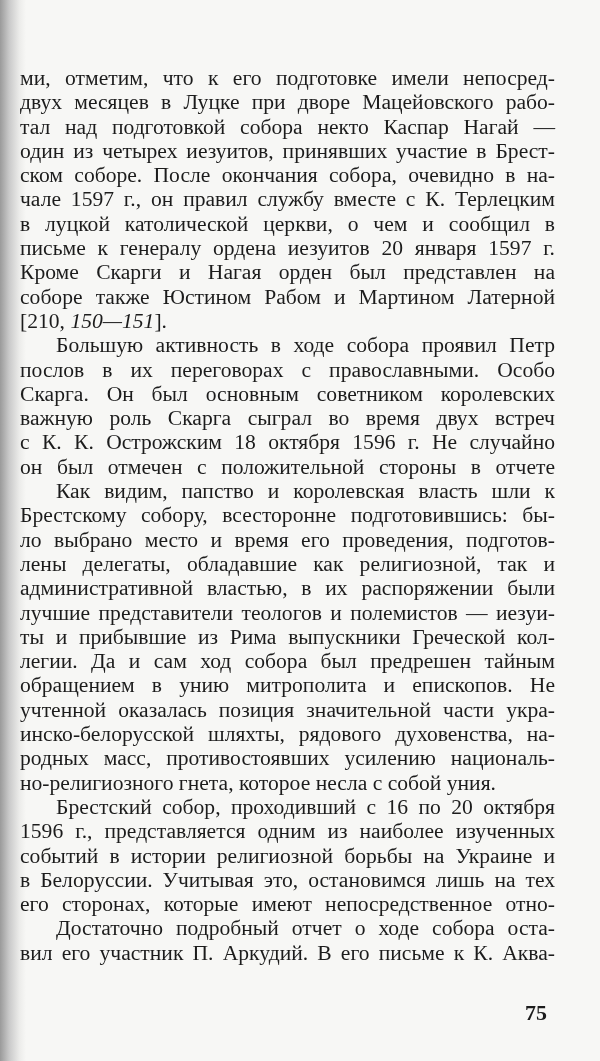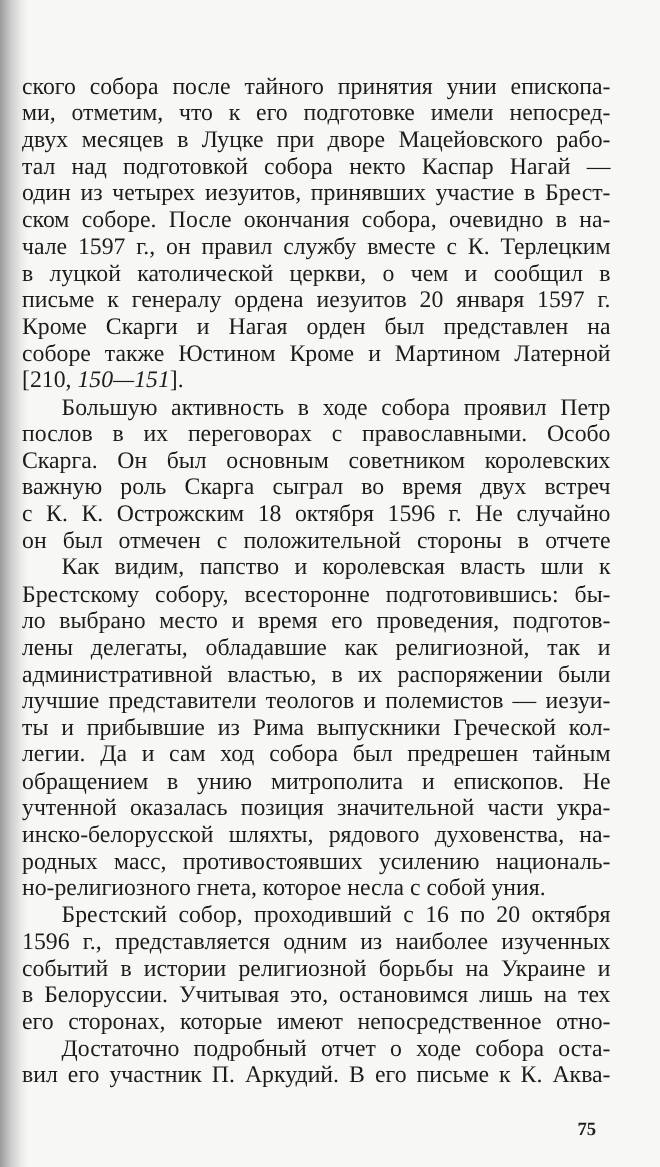--- a/index.html
+++ b/index.html
@@ -17,43 +17,42 @@
     .page {
       position: absolute; left: 20px; top: 66px; width: 535px;
       font-size: 21.6px; line-height: 24.3px;
       text-align: justify;
     }
     .para { margin: 0; text-indent: 0; }
     .line { display: block; text-align: justify; text-align-last: justify; white-space: nowrap; }
     .line.last { text-align-last: left; }
     .page-number {
       position: absolute; left: 525px; top: 1000px;
-      font-size: 17px; font-weight: bold; margin-top: 17px;
+      font-size: 22px; font-weight: bold;
     }
     i { font-style: italic; }
   </style>
 </head>
 <body>
 
 <div class="gutter"></div>
 
 <div class="page">
 
   <p class="para">
-    <span class="line">ского собора после тайного принятия унии епископа-</span>
     <span class="line">ми, отметим, что к его подготовке имели непосред-</span>
     <span class="line">двух месяцев в Луцке при дворе Мацейовского рабо-</span>
     <span class="line">тал над подготовкой собора некто Каспар Нагай —</span>
     <span class="line">один из четырех иезуитов, принявших участие в Брест-</span>
     <span class="line">ском соборе. После окончания собора, очевидно в на-</span>
     <span class="line">чале 1597 г., он правил службу вместе с К. Терлецким</span>
     <span class="line">в луцкой католической церкви, о чем и сообщил в</span>
     <span class="line">письме к генералу ордена иезуитов 20 января 1597 г.</span>
     <span class="line">Кроме Скарги и Нагая орден был представлен на</span>
-    <span class="line">соборе также Юстином Кроме и Мартином Латерной</span>
+    <span class="line">соборе также Юстином Рабом и Мартином Латерной</span>
     <span class="line last"><span>[210, </span><i>150—151</i><span>].</span></span>
   </p>
 
   <p class="para">
     <span class="line" style="padding-left:36px">Большую активность в ходе собора проявил Петр</span>
     <span class="line">послов в их переговорах с православными. Особо</span>
     <span class="line">Скарга. Он был основным советником королевских</span>
     <span class="line">важную роль Скарга сыграл во время двух встреч</span>
     <span class="line">с К. К. Острожским 18 октября 1596 г. Не случайно</span>
     <span class="line">он был отмечен с положительной стороны в отчете</span>

